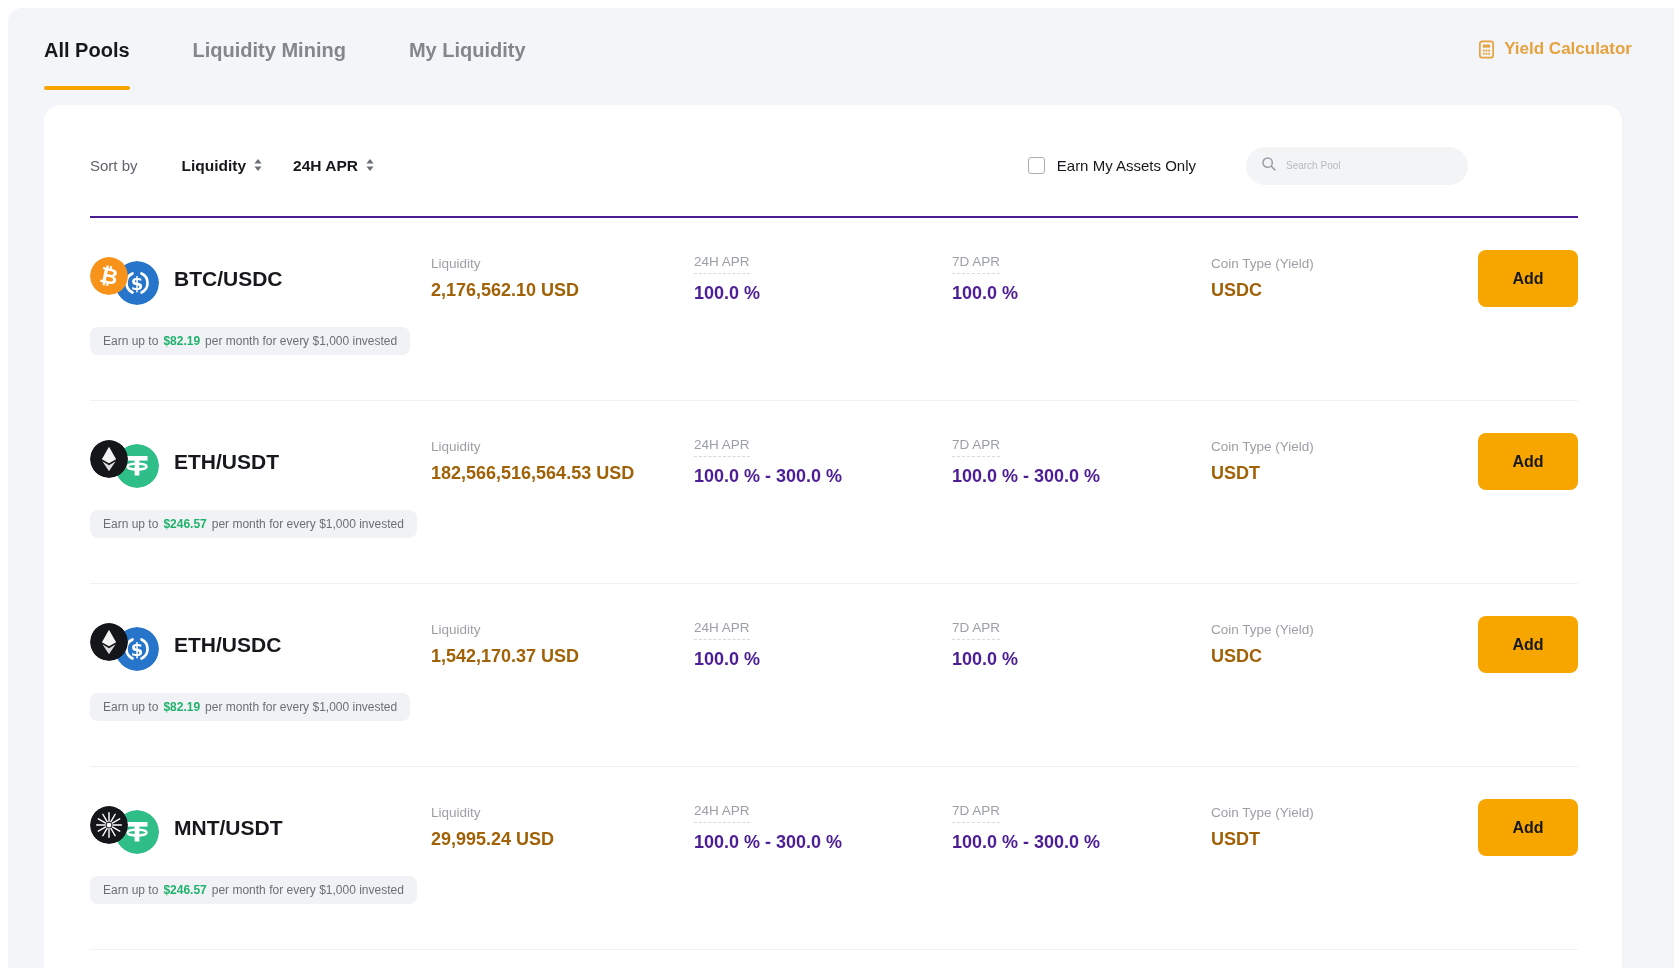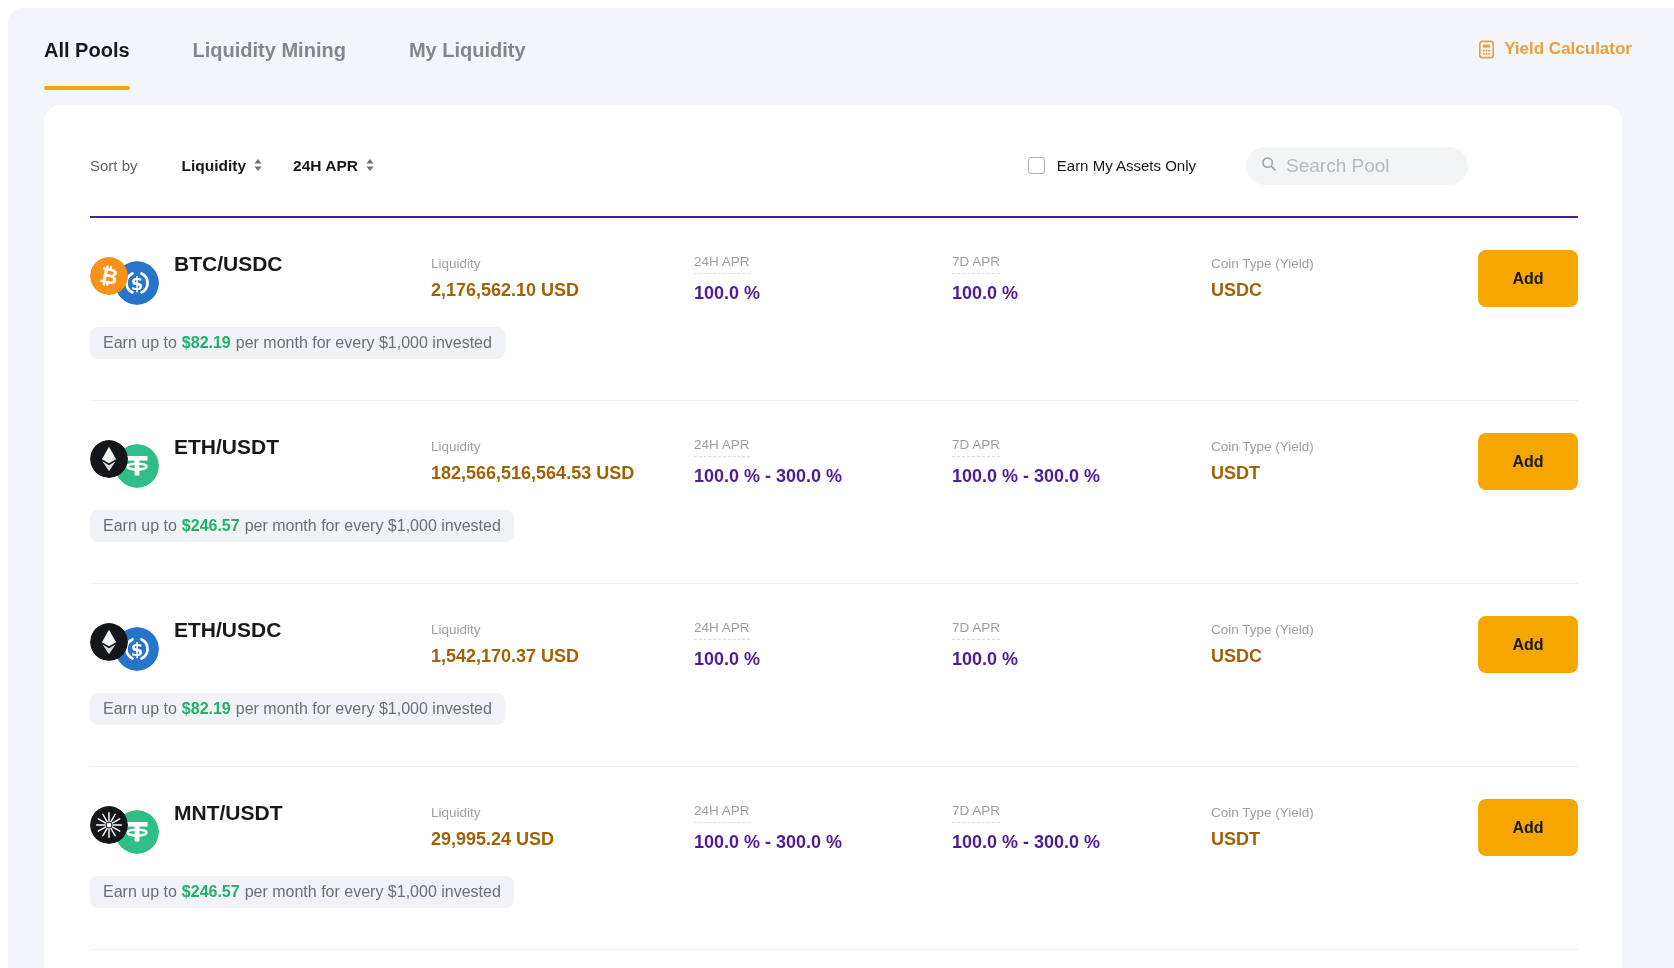--- a/index.html
+++ b/index.html
@@ -32,43 +32,43 @@
   .sorter-label { font-size:15.5px; font-weight:700; color:#17181c; }
   .toolbar-right { margin-left:auto; display:flex; align-items:center; gap:50px;
     margin-right:110px; }
   .assets-toggle { display:flex; align-items:center; gap:12px; }
   .checkbox { width:17px; height:17px; border:1.5px solid #a9adb4; border-radius:3px;
     background:#fff; cursor:pointer; flex:0 0 auto; }
   .assets-label { font-size:15px; font-weight:500; color:#17181c; }
   .search-box { display:flex; align-items:center; gap:9px; width:222px; height:38px;
     background:#f3f4f6; border-radius:19px; padding:0 14px; }
   .search-box input { border:none; outline:none; background:transparent; width:100%;
-    font-size:19px; color:#17181c; font-family:"Liberation Sans", sans-serif; }
+    font-size:10px; color:#17181c; font-family:"Liberation Sans", sans-serif; }
   .search-box input::placeholder { color:#b6b9bf; }
 
   
   .pool-row { height:183px; padding-top:32px; border-bottom:1px solid #f0f1f4; }
   .row-grid { display:grid; grid-template-columns:341px 263px 258px 259px 260px 1fr;
     align-items:center; }
-  .pair-cell { display:flex; }
+  .pair-cell { display:flex; align-items:center; }
   .pair-icons { position:relative; width:72px; height:54px; flex:0 0 auto; }
   .coin-icon { position:absolute; border-radius:50%; }
   .coin-icon.primary { left:0; top:5px; width:38px; height:38px; z-index:2; }
   .coin-icon.secondary { left:25px; top:9px; width:44px; height:44px; z-index:1; }
   .pair-name { font-size:21px; font-weight:700; color:#17181c; margin-left:12px; }
   .stat-label { font-size:13.5px; color:#9ca0a6; }
   .stat-label .dashed { display:inline-block; border-bottom:1px dashed #d6d9de;
     padding-bottom:4px; }
   .stat-value { margin-top:9px; font-size:18px; font-weight:600; color:#a16207; }
   .stat-value.green { color:#4c1d95; }
   .add-btn { justify-self:end; width:100px; height:57px; border:none; border-radius:8px;
     background:#f7a600; color:#17181c; font-size:16px; font-weight:700;
     font-family:"Liberation Sans", sans-serif; cursor:pointer; }
   .earn-badge { display:inline-flex; align-items:baseline; gap:5px; margin-top:20px;
-    background:#f1f2f5; border-radius:8px; padding:7px 13px; font-size:16px;
+    background:#f1f2f5; border-radius:8px; padding:7px 13px; font-size:12px;
     color:#6b6f75; }
   .earn-amount { color:#20b26c; font-weight:700; }
 </style>
 </head>
 <body>
 
 <svg width="0" height="0" style="position:absolute">
   <defs>
     <g id="svg-btc">
       <circle cx="20" cy="20" r="20" fill="#f7931a"></circle>

